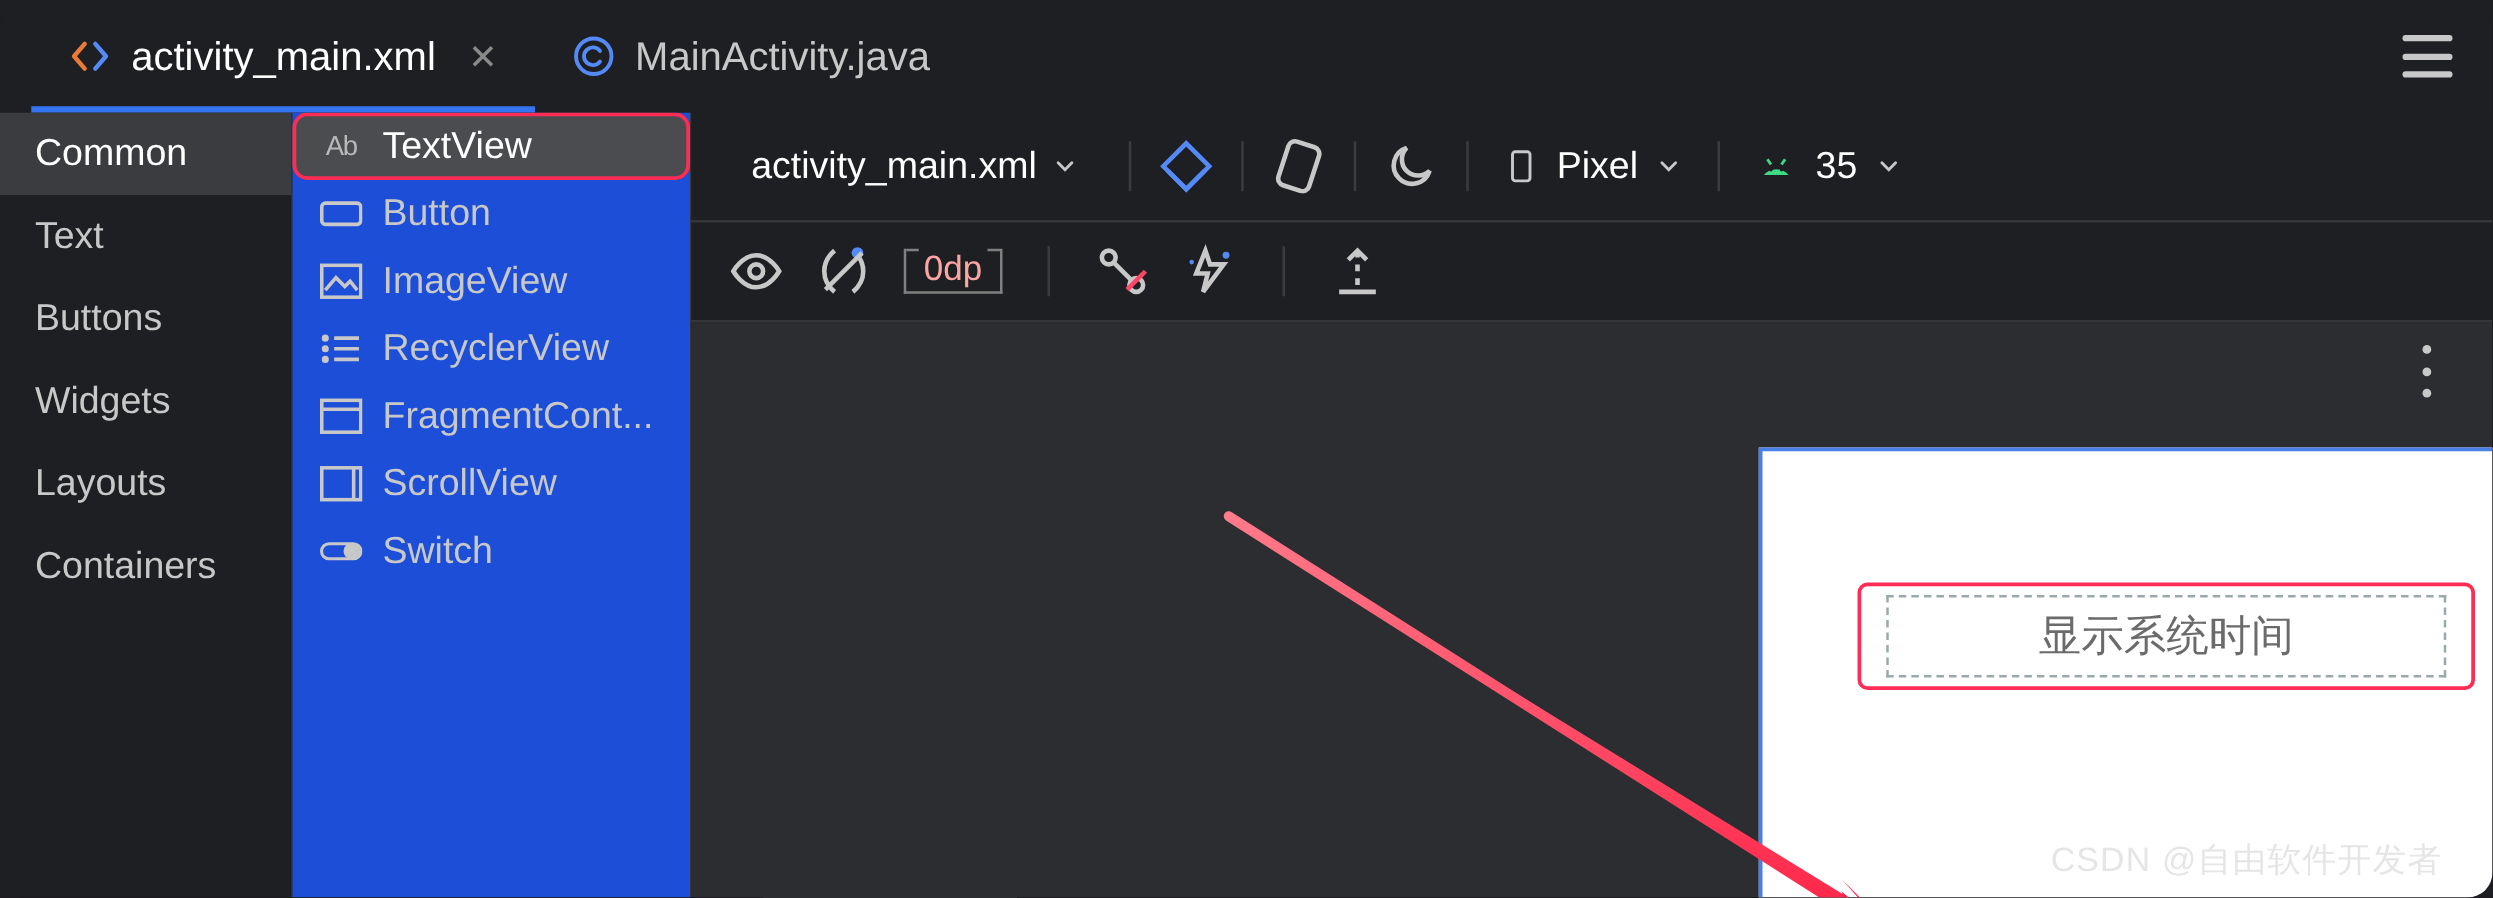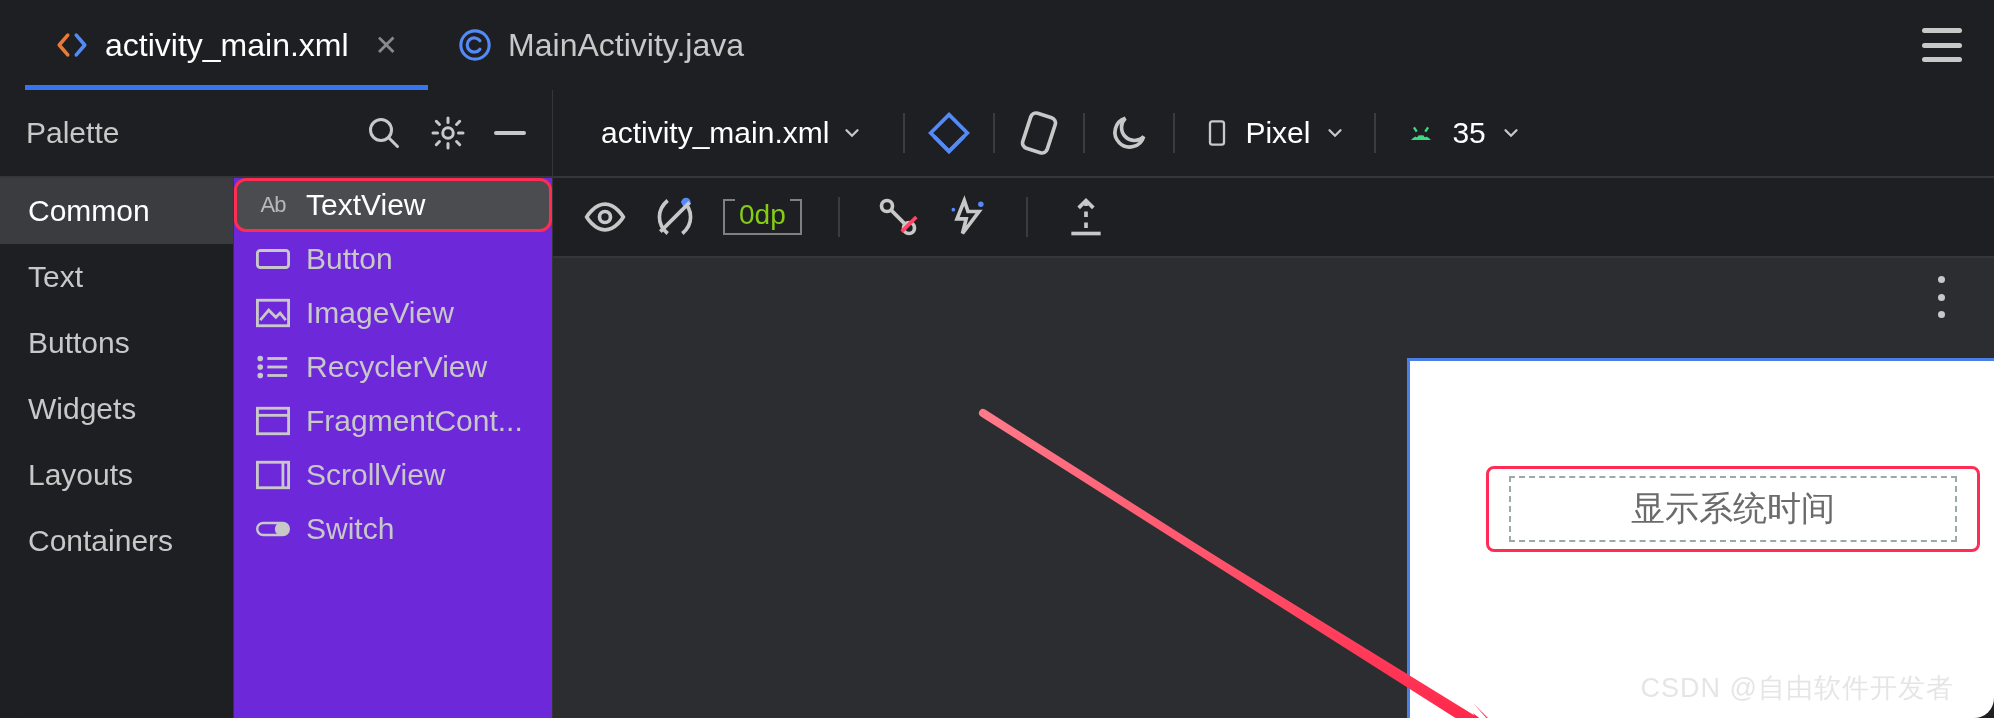--- a/index.html
+++ b/index.html
@@ -27,42 +27,42 @@
   .panel-actions { display:flex; align-items:center; gap: 28px; }
   .icon-btn { width:36px; height:36px; color:#c8c8c8; display:inline-flex; align-items:center; justify-content:center; cursor:pointer;}
   .icon-btn svg{ width:100%; height:100%; stroke:currentColor; fill:none; }
   .minus { width:32px; height:4px; background:#c8c8c8; border-radius:2px; }
   
   .palette-body { flex:1; display:flex; min-height:0; }
   .cat-col { width: 234px; background:#1e1f22; border-right:1px solid #353638; }
   .cat-item { height: 66px; display:flex; align-items:center; padding-left:28px; font-size:30px; color:#c8c8c8; cursor:pointer;}
   .cat-item.selected { background:#3a3c3f; color:#fff;}
   
-  .comp-col { flex:1; background:#6d28d9; }
+  .comp-col { flex:1; background:#1d4ed8; }
   .comp-item { height: 54px; display:flex; align-items:center; gap: 16px; padding-left: 22px; font-size:30px; color:#c8c8c8; cursor:pointer;}
   .comp-item.selected { background:#4a4c4f; color:#fff; outline: 3px solid #ff2d55; outline-offset:-3px; border-radius:12px;}
   .comp-ico { width:34px; height:30px; color:#c8c8c8; display:inline-flex; align-items:center; justify-content:center;}
   .comp-ico svg{stroke:currentColor; fill:none; width:100%; height:100%;}
   .ab { font-size:22px; font-weight:400; letter-spacing:-1px; color:#b8b8b8;}
   
   
   .right-panel { flex:1; display:flex; flex-direction:column; min-width:0; }
   .toolbar1 { height:88px; display:flex; align-items:center; gap:12px; padding: 0 30px; border-bottom:2px solid #353638;}
   .file-drop { display:flex; align-items:center; gap:12px; font-size:30px; color:#fff; padding: 6px 18px; border-radius:8px; cursor:pointer;}
   .chev { width:22px; height:22px; }
   .sep { width:2px; height:40px; background:#3a3c40; margin: 0 10px;}
   .tb-btn { width:44px; height:44px; color:#c8c8c8; display:inline-flex; align-items:center; justify-content:center; cursor:pointer;}
   .tb-btn svg{width:100%; height:100%; stroke:currentColor; fill:none;}
   .tb-btn.accent{ color:#548AF7;}
   .device-sel { display:flex; align-items:center; gap:14px; font-size:30px; color:#fff; cursor:pointer; padding:0 6px;}
   .api-sel { display:flex; align-items:center; gap:14px; font-size:30px; color:#fff; cursor:pointer; padding:0 6px;}
   .android-ico{width:34px;height:34px;}
   
   .toolbar2 { height:80px; display:flex; align-items:center; gap:26px; padding: 0 30px; border-bottom:2px solid #353638;}
-  .dp-box{ font-size:28px; color:#84cc16; padding: 0 14px 2px 14px; border-left:2px solid #808080; border-right:2px solid #808080; border-bottom:2px solid #808080; position:relative; }
+  .dp-box{ font-size:28px; color:#fca5a5; padding: 0 14px 2px 14px; border-left:2px solid #808080; border-right:2px solid #808080; border-bottom:2px solid #808080; position:relative; }
   .dp-box::before, .dp-box::after{content:""; position:absolute; top:0; width:10px; height:2px; background:#808080;}
   .dp-box::before{left:0;}
   .dp-box::after{right:0;}
   
   
   .canvas-wrap { flex:1; background:#2b2d30; position:relative; padding-top: 80px; padding-left: 300px; }
   .kebab { position:absolute; right:38px; top:18px; width:30px; height:42px; display:flex; flex-direction:column; justify-content:space-between; align-items:center; cursor:pointer;}
   .kebab span{width:7px; height:7px; background:#c8c8c8; border-radius:50%;}
   
   .device-frame { position:absolute; left: 854px; top: 100px; width:620px; height:600px; background:#fff; border: 3px solid #4a7fe8; }
@@ -101,38 +101,20 @@
     <div class="hamb">
         <span></span>
         <span></span>
         <span></span>
       </div>
   </div>
 
   <div class="main-area">
 
     <div class="left-panel">
-      <div class="panel-hdr">
-        <div class="panel-title">Palette</div>
-        <div class="panel-actions">
-          <span class="icon-btn">
-            <svg viewBox="0 0 24 24">
-                <circle cx="10" cy="10" r="7" stroke-width="2"></circle>
-                <line x1="15" y1="15" x2="21" y2="21" stroke-width="2" stroke-linecap="round"></line>
-              </svg>
-          </span>
-          <span class="icon-btn">
-            <svg viewBox="0 0 24 24">
-                <circle cx="12" cy="12" r="3.5" stroke-width="2"></circle>
-                <path d="M12 2v3M12 19v3M4.2 4.2l2.1 2.1M17.7 17.7l2.1 2.1M2 12h3M19 12h3M4.2 19.8l2.1-2.1M17.7 6.3l2.1-2.1" stroke-width="2" stroke-linecap="round"></path>
-              </svg>
-          </span>
-          <span class="minus"></span>
-        </div>
-      </div>
       <div class="palette-body">
         <div class="cat-col">
           <div class="cat-item selected">Common</div>
           <div class="cat-item">Text</div>
           <div class="cat-item">Buttons</div>
           <div class="cat-item">Widgets</div>
           <div class="cat-item">Layouts</div>
           <div class="cat-item">Containers</div>
         </div>
         <div class="comp-col">

